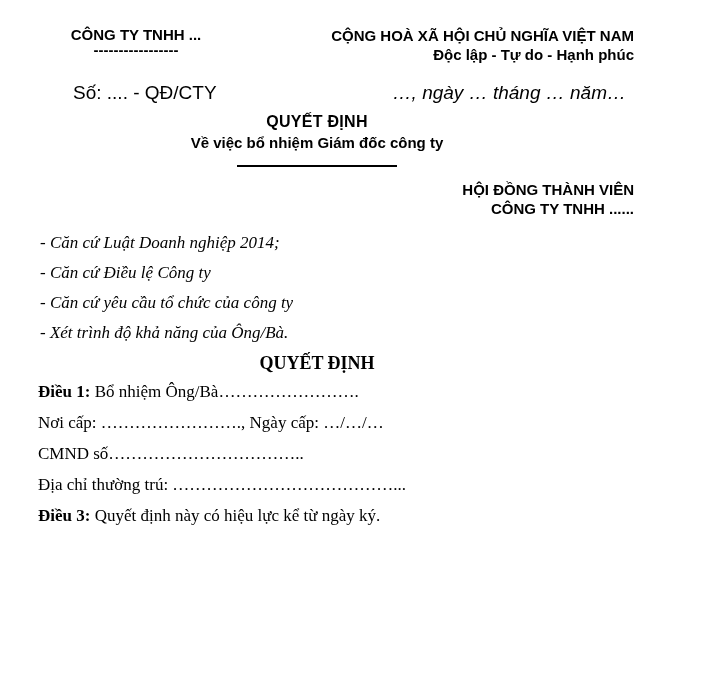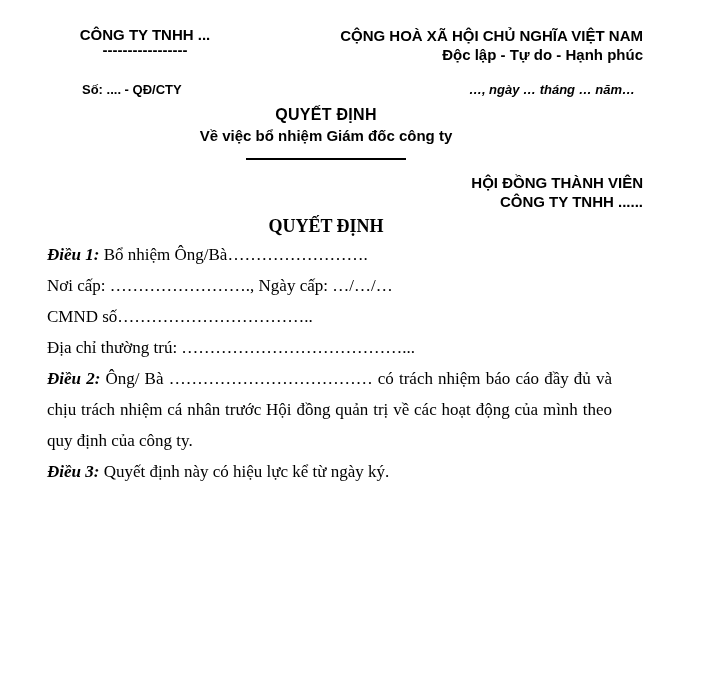--- a/index.html
+++ b/index.html
@@ -6,42 +6,41 @@
   body {
     width: 713px; height: 690px;
     background: #ffffff;
     overflow: hidden;
   }
   .page {
     position: relative;
     width: 634px; height: 690px;
     color: #000000;
     font-family: "Liberation Serif", serif;
-    padding-left: 9px;
   }
 
   
   .header-row { display: flex; padding-top: 26px; }
   .header-left {
     width: 272px; text-align: center;
     font-family: "Liberation Sans", sans-serif;
     font-weight: 700; font-size: 15px; line-height: 17px;
   }
   .header-dashes { font-size: 15px; line-height: 13px; letter-spacing: 0; }
   .header-right {
     flex: 1; text-align: right;
     font-family: "Liberation Sans", sans-serif;
     font-weight: 700; font-size: 15px; line-height: 19px;
   }
 
   
   .meta-row {
     display: flex; justify-content: space-between; align-items: flex-start;
     font-family: "Liberation Sans", sans-serif;
-    font-size: 13px; font-weight: 700;
+    font-size: 19px; font-weight: 400;
     padding: 18px 8px 0 73px;
   }
   .doc-date { font-style: italic; }
 
   
   .title-block {
     text-align: center;
     font-family: "Liberation Sans", sans-serif;
     font-weight: 700;
     margin-top: 8px;
@@ -67,21 +66,21 @@
     margin-top: 3px; line-height: 24px;
   }
 
   
   .articles {
     font-family: "Liberation Serif", serif;
     font-size: 17px; line-height: 31px;
     margin: 1px 31px 0 38px;
   }
   .articles p { margin: 0; text-align: justify; }
-  .articles .lbl { font-weight: 700; font-style: italic; }
+  .articles .lbl { font-weight: 700; }
 </style>
 </head>
 <body>
 
 <div class="page">
 
   <div class="header-row">
     <div class="header-left">
       <div>CÔNG TY TNHH ...</div>
       <div class="header-dashes">-----------------</div>
@@ -98,25 +97,30 @@
   </div>
 
   <div class="title-block">
     <div class="title-main">QUYẾT ĐỊNH</div>
     <div class="title-sub">Về việc bổ nhiệm Giám đốc công ty</div>
     <div class="divider"></div>
     <div class="issuer-line">HỘI ĐỒNG THÀNH VIÊN</div>
     <div class="issuer-line">CÔNG TY TNHH ......</div>
   </div>
 
+  <div class="recitals">
+    <div>- Căn cứ Luật Doanh nghiệp 2014;</div>
+    <div>- Căn cứ Điều lệ Công ty</div>
+    <div>- Căn cứ yêu cầu tổ chức của công ty</div>
+    <div>- Xét trình độ khả năng của Ông/Bà.</div>
+  </div>
 
   <div class="decision-heading">QUYẾT ĐỊNH</div>
 
   <div class="articles">
     <p><span class="lbl">Điều 1:</span> <span>Bổ nhiệm Ông/Bà…………………….</span></p>
     <p><span class="lbl"></span> <span>Nơi cấp: ……………………., Ngày cấp: …/…/…</span></p>
     <p><span class="lbl"></span> <span>CMND số……………………………..</span></p>
     <p><span class="lbl"></span> <span>Địa chỉ thường trú: …………………………………...</span></p>
-    <p><span class="lbl">Điều 2:</span> <span>Ông/ Bà ……………………………… có trách nhiệm báo cáo đầy đủ và chịu trách nhiệm cá nhân trước Hội đồng quản trị về các hoạt động của mình theo quy định của công ty.</span></p>
     <p><span class="lbl">Điều 3:</span> <span>Quyết định này có hiệu lực kể từ ngày ký.</span></p>
   </div>
 
 </div>
 
 </body></html>

